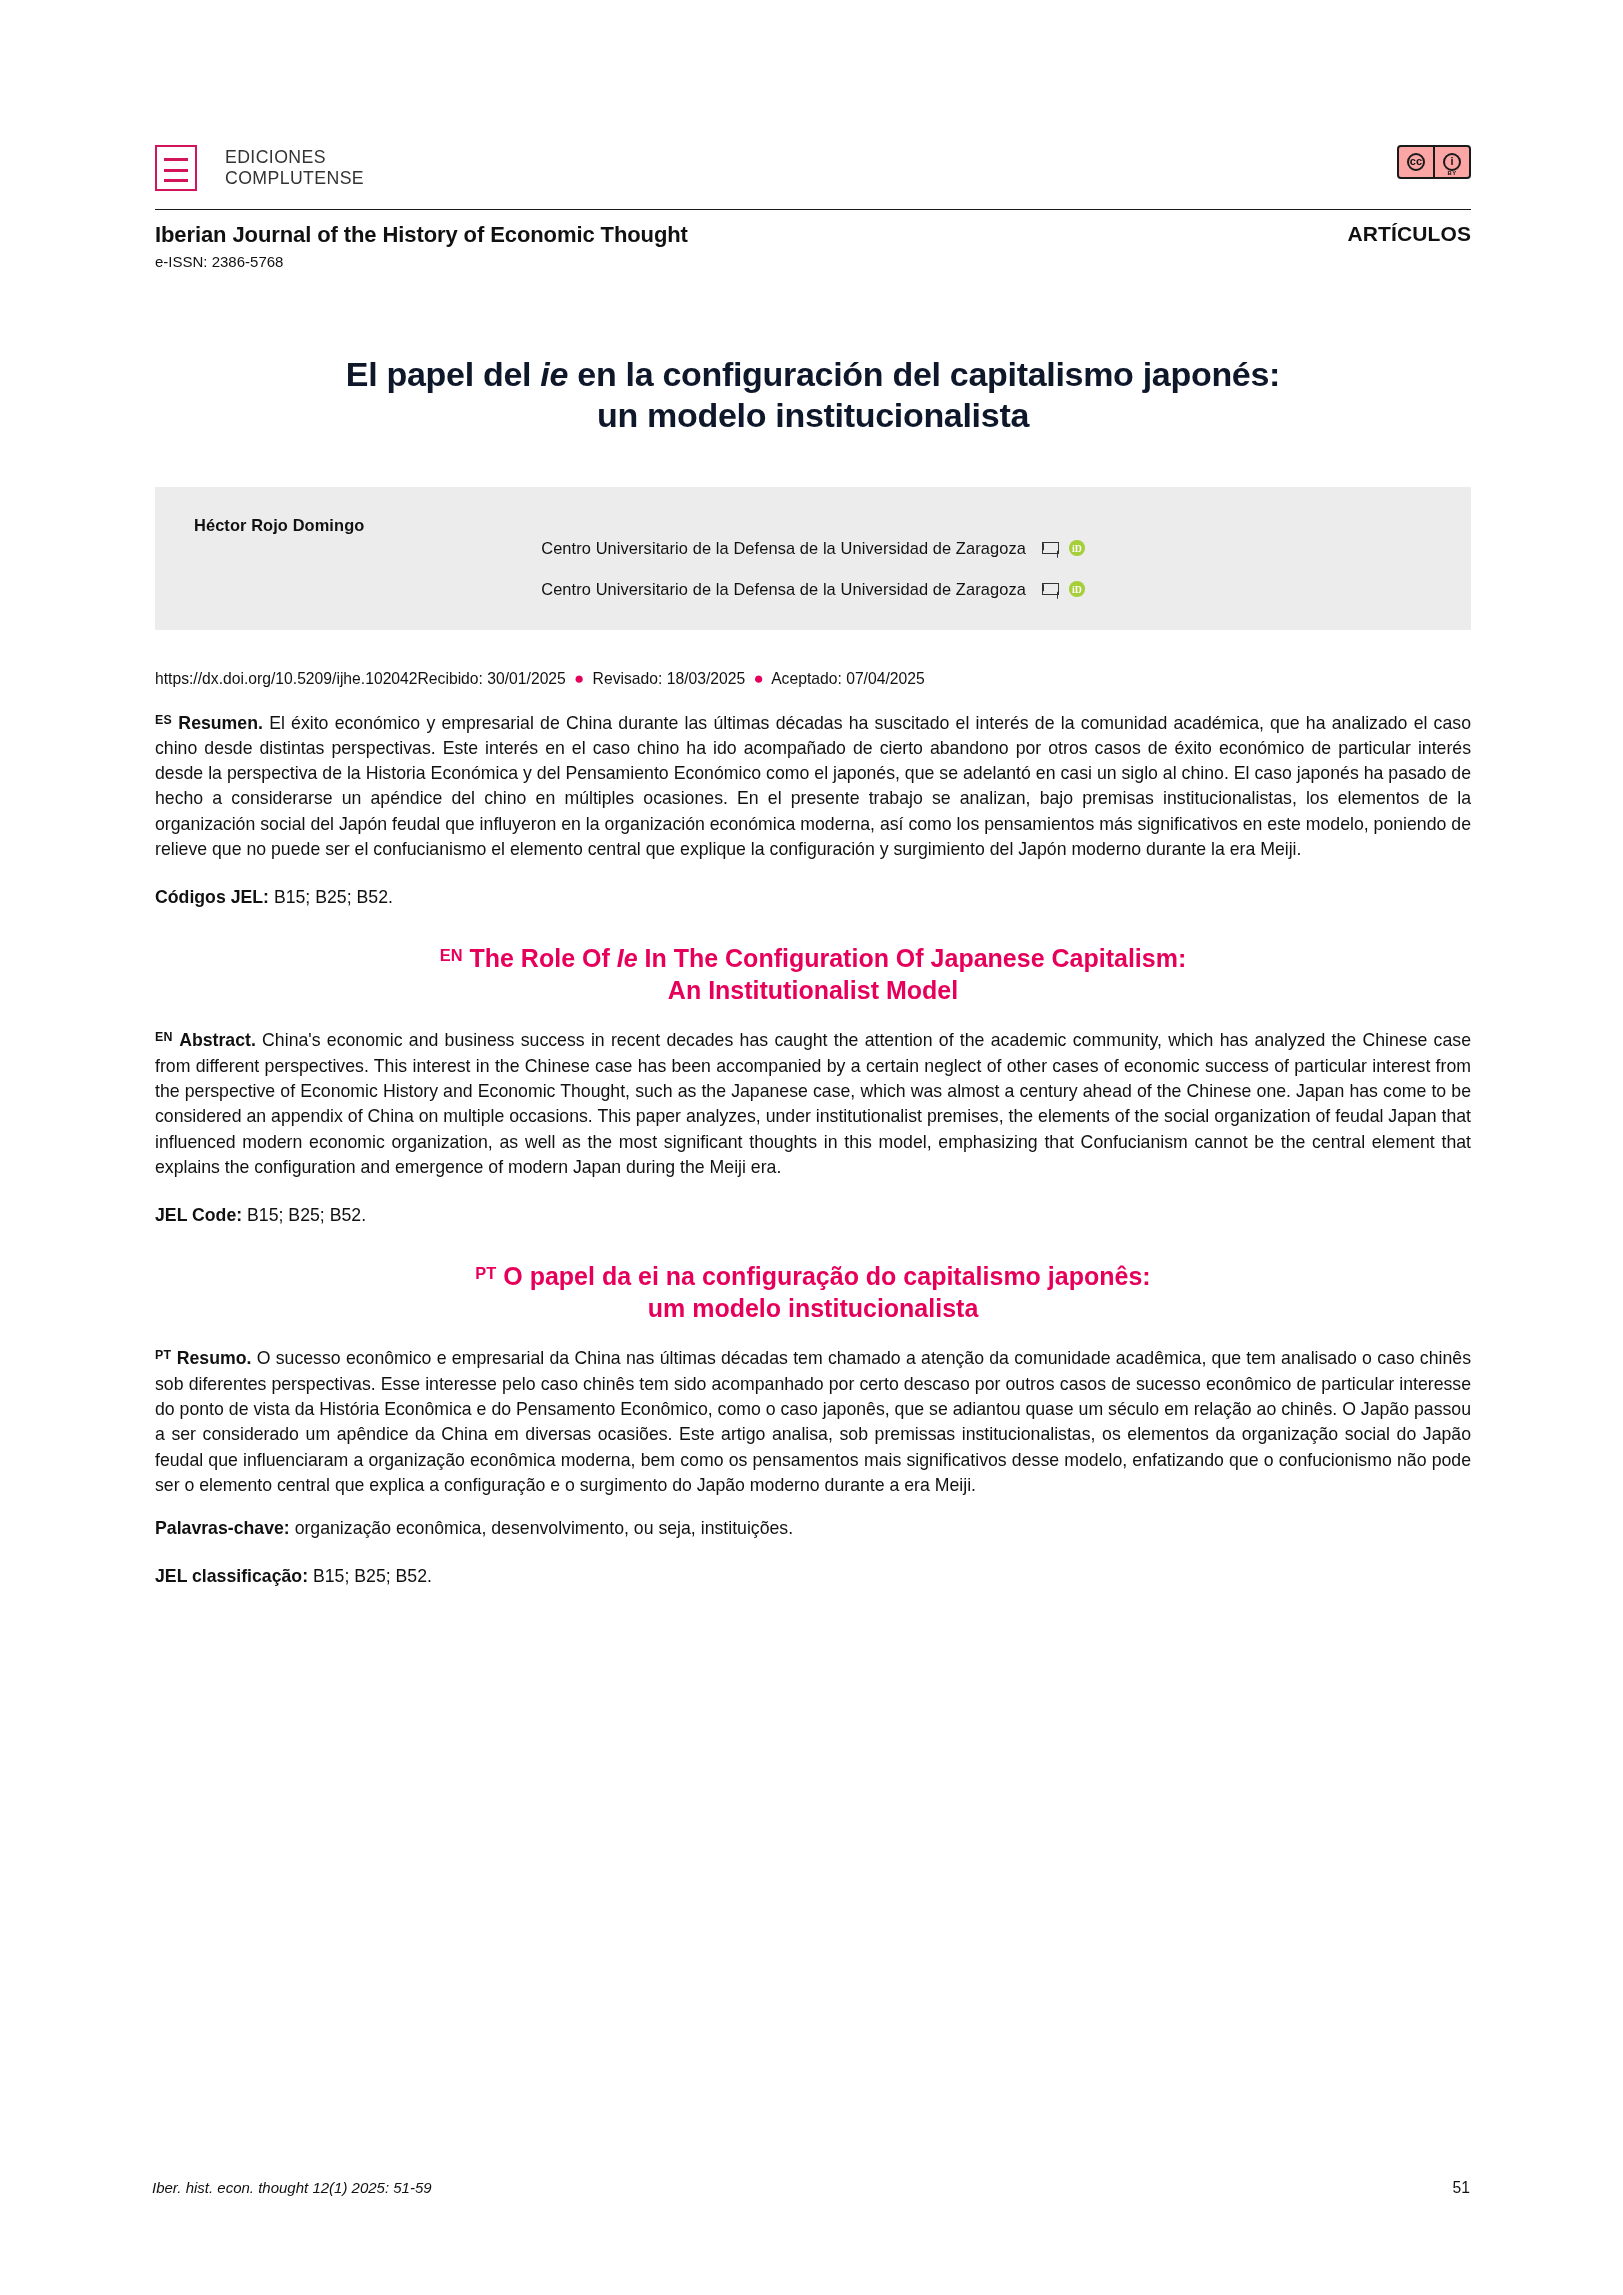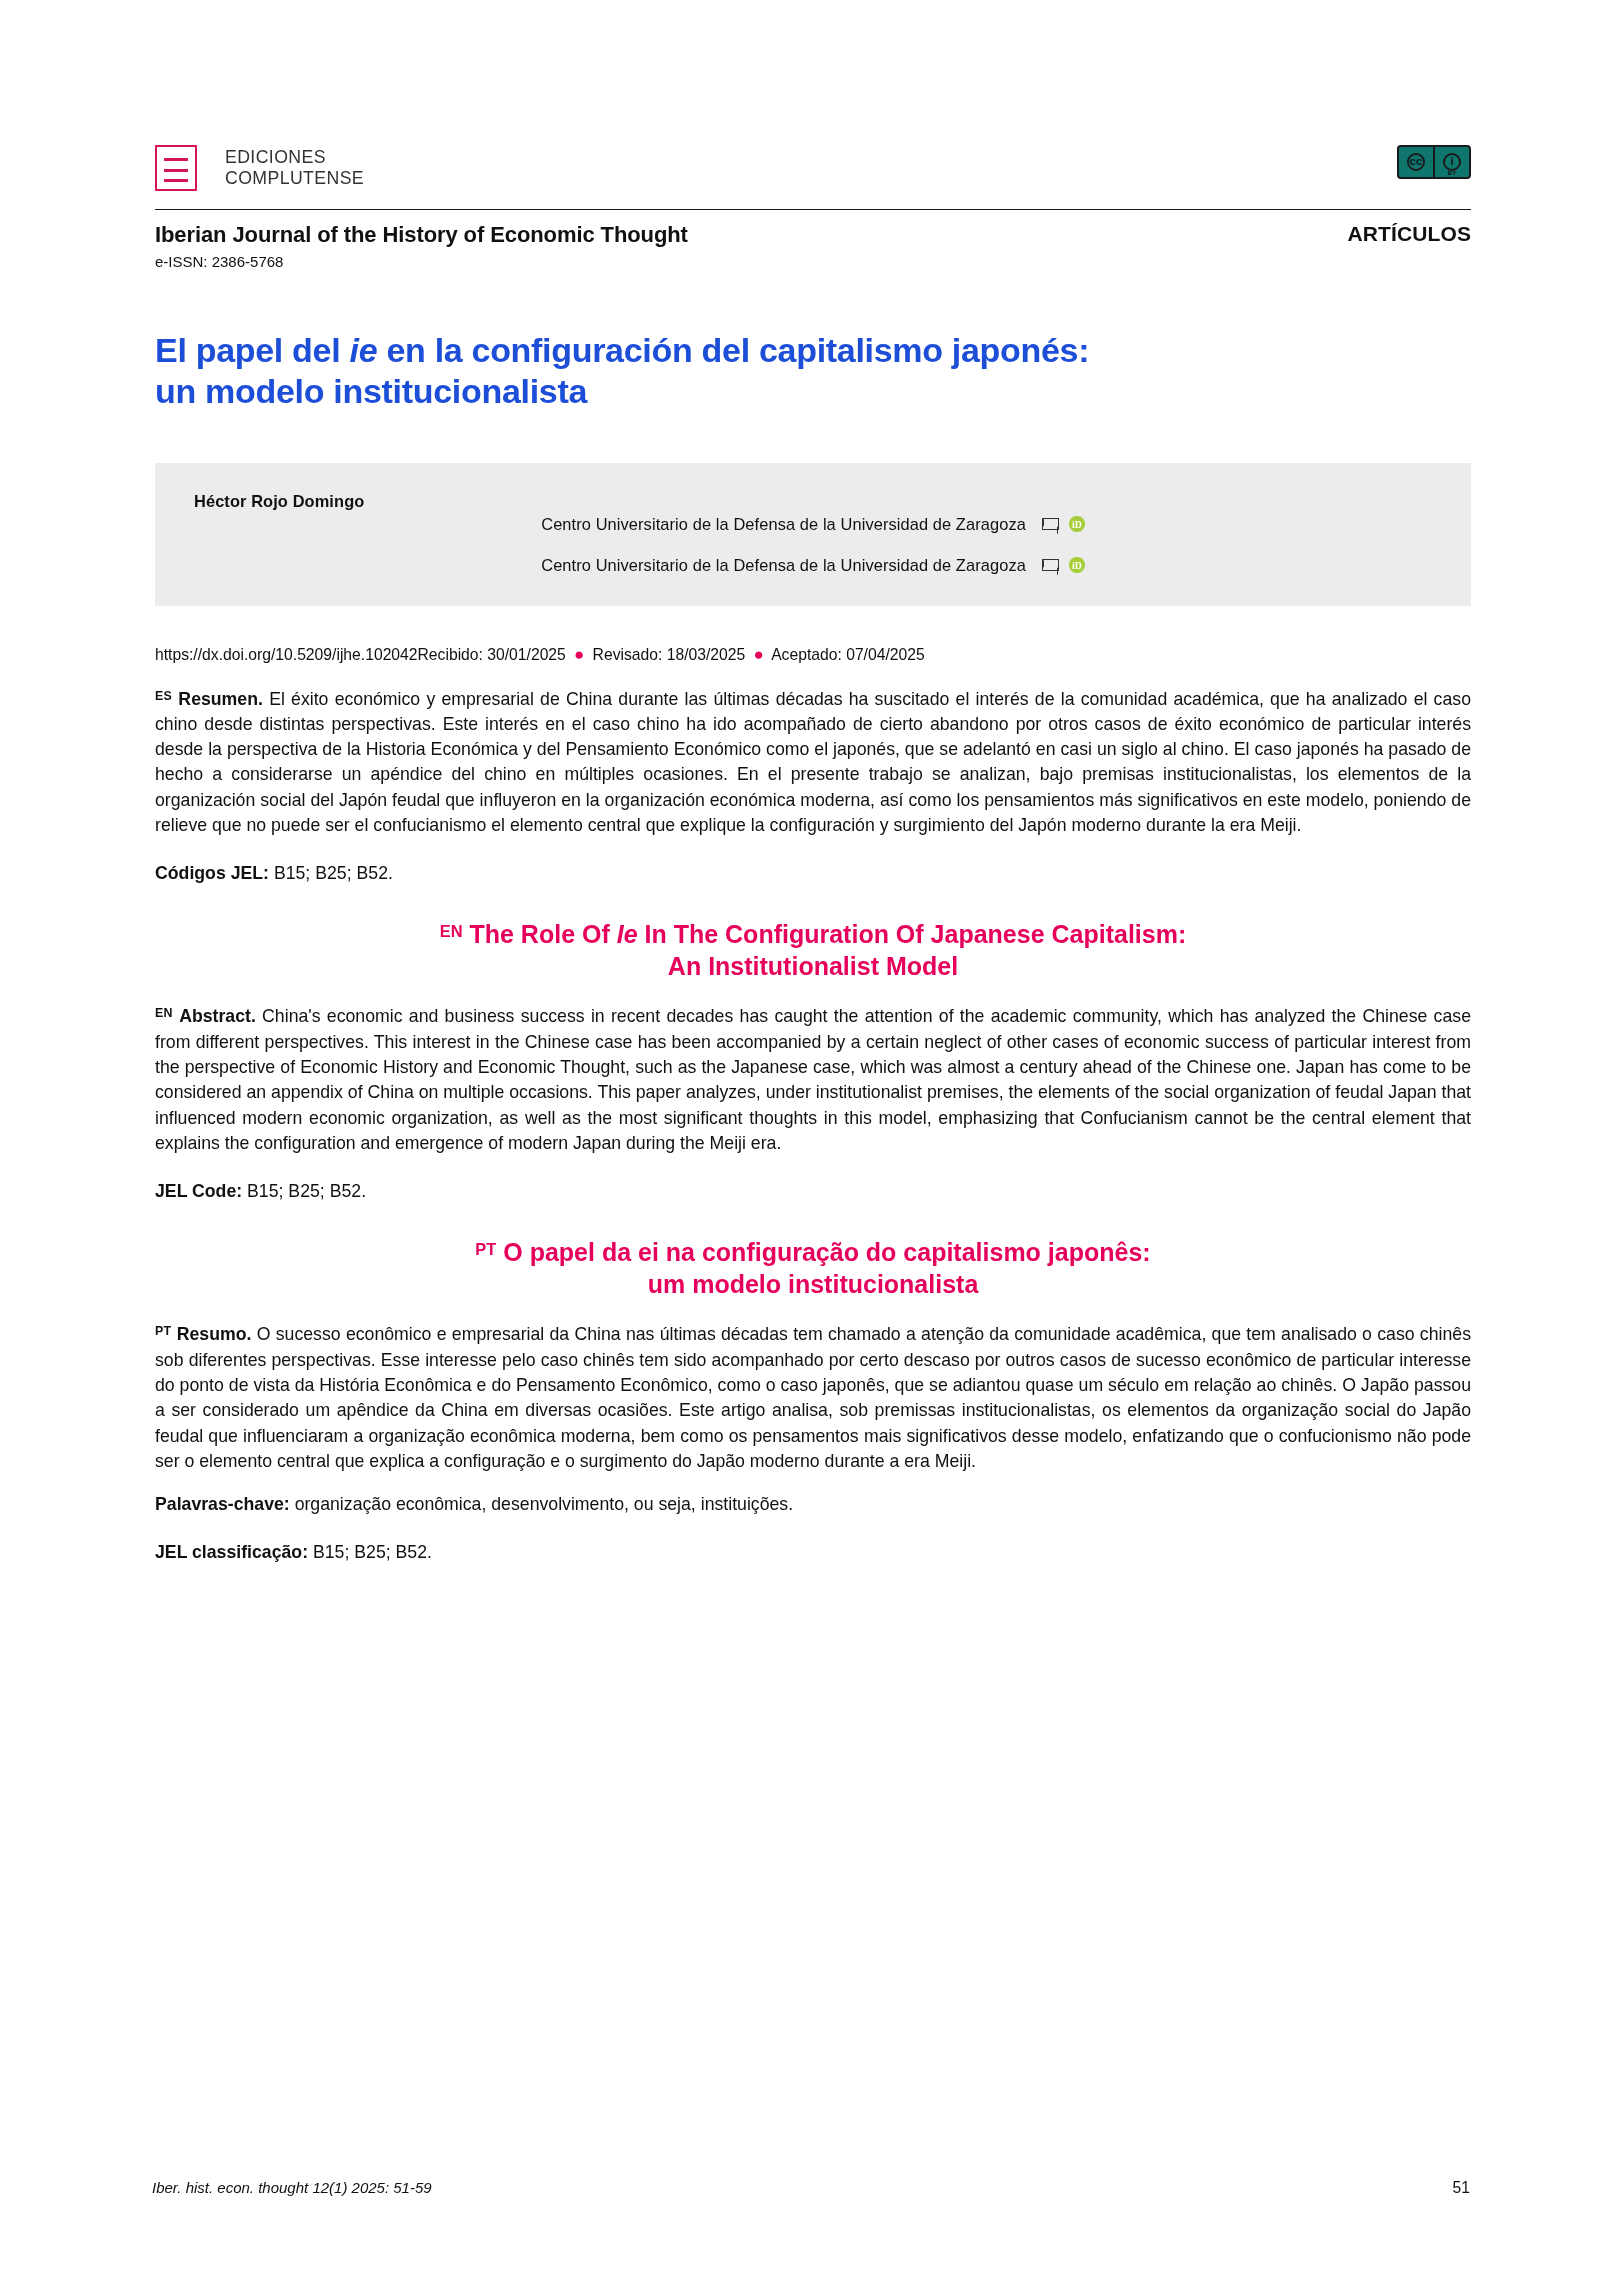--- a/index.html
+++ b/index.html
@@ -72,21 +72,21 @@
     letter-spacing: 0.4px;
     color: #333333;
   }
   .cc-badge {
     display: flex;
     align-items: center;
     border: 2px solid #1a1a1a;
     border-radius: 3.9px;
     overflow: hidden;
     height: 30px;
-    background: #0f766e;
+    background: #fca5a5;
   }
   .cc-badge .cc-cell {
     width: 34px;
     height: 100%;
     display: flex;
     align-items: center;
     justify-content: center;
     position: relative;
   }
   .cc-badge .cc-cell + .cc-cell {
@@ -135,25 +135,26 @@
     color: #111111;
   }
   .section-kicker {
     font-size: 21px;
     font-weight: bold;
     letter-spacing: 0.1px;
   }
 
   
   .article-title {
-    color: #1d4ed8;
+    color: #0f172a;
     font-size: 34px;
     font-weight: bold;
+    text-align: center;
     line-height: 1.22;
-    margin-top: 60px;
+    margin-top: 84px;
     letter-spacing: -0.3px;
   }
   .article-title .it { font-style: italic; }
 
   
   .authors-box {
     background: #ececec;
     margin-top: 50px;
     padding: 29px 39px 31px 39px;
     box-sizing: border-box;

